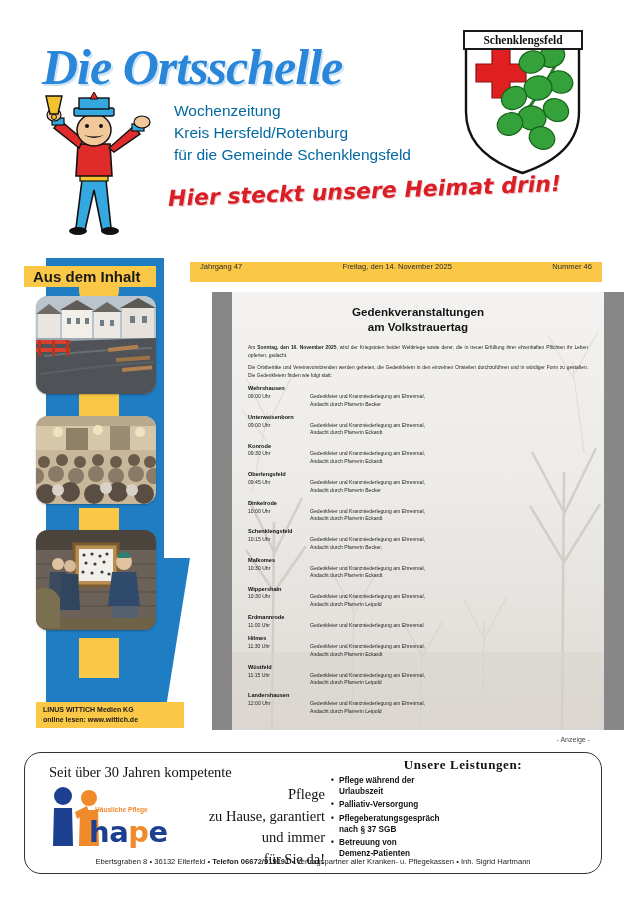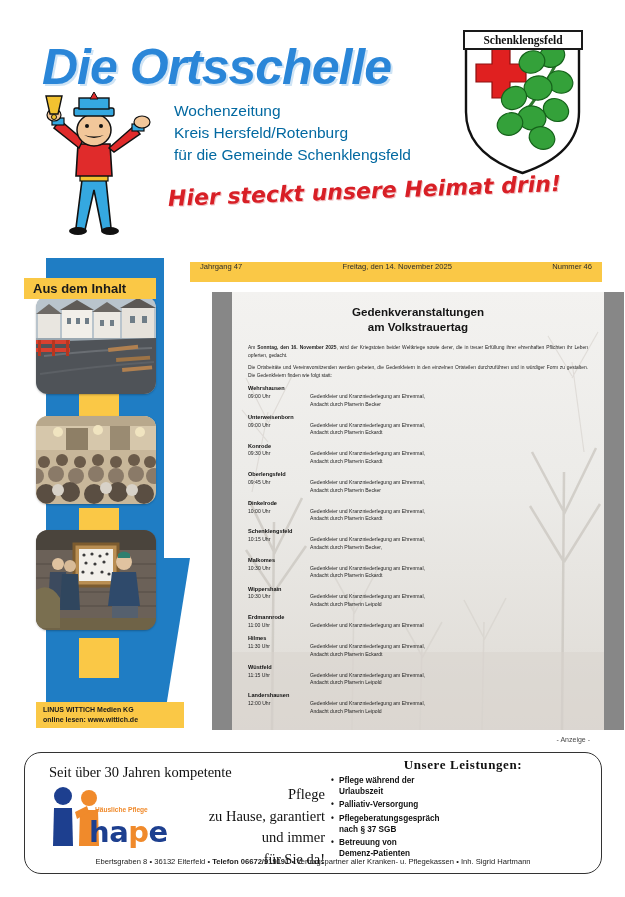--- a/index.html
+++ b/index.html
@@ -12,21 +12,21 @@
   }
 
   
   .masthead { position: relative; height: 248px; width: 625px; background:#fff; }
 
   .masthead-title {
     position: absolute; left: 42px; top: 38px;
     font-size: 50px; font-weight: bold; font-style: italic;
     color: #2a86d8; letter-spacing: -1px;
     text-shadow: 2px 2px 0 #cfe4f5;
-    font-family: Liberation Sans, sans-serif;
+    font-family: Liberation Serif, serif;
   }
   .subtitle-block {
     position: absolute; left: 174px; top: 100px;
     font-size: 15.5px; color: #0369a1; line-height: 1.42;
     font-family: "Liberation Sans", sans-serif;
   }
   .slogan {
     position: absolute; left: 168px; top: 186px;
     font-size: 22px; font-weight: bold; font-style: italic;
     color: #d81f26; letter-spacing: 0px;
@@ -66,21 +66,21 @@
   }
   .sidebar-bg-wedge {
     position: absolute; left: 140px; top: 300px;
     width: 0; height: 0;
     border-left: 26px solid #1f7dc4;
     border-bottom: 162px solid transparent;
   }
   .inhalt-band {
     position: absolute; left: 0px; top: 8px; width: 132px; height: 21px;
     background: #fac846; display: flex; align-items: center; padding-left: 9px;
-    font-size: 13px; font-weight: bold; color: #1a1a1a; z-index: 4; margin-top: 12px;
+    font-size: 15px; font-weight: bold; color: #1a1a1a; z-index: 4;
   }
   .ydot {
     position: absolute; background: #fac846; z-index: 2;
   }
   .photo {
     position: absolute; border-radius: 12px; overflow: hidden; z-index: 3;
     box-shadow: 0 1px 2px rgba(0,0,0,.25);
   }
   .photo svg { display: block; }
   .wittich-band {

